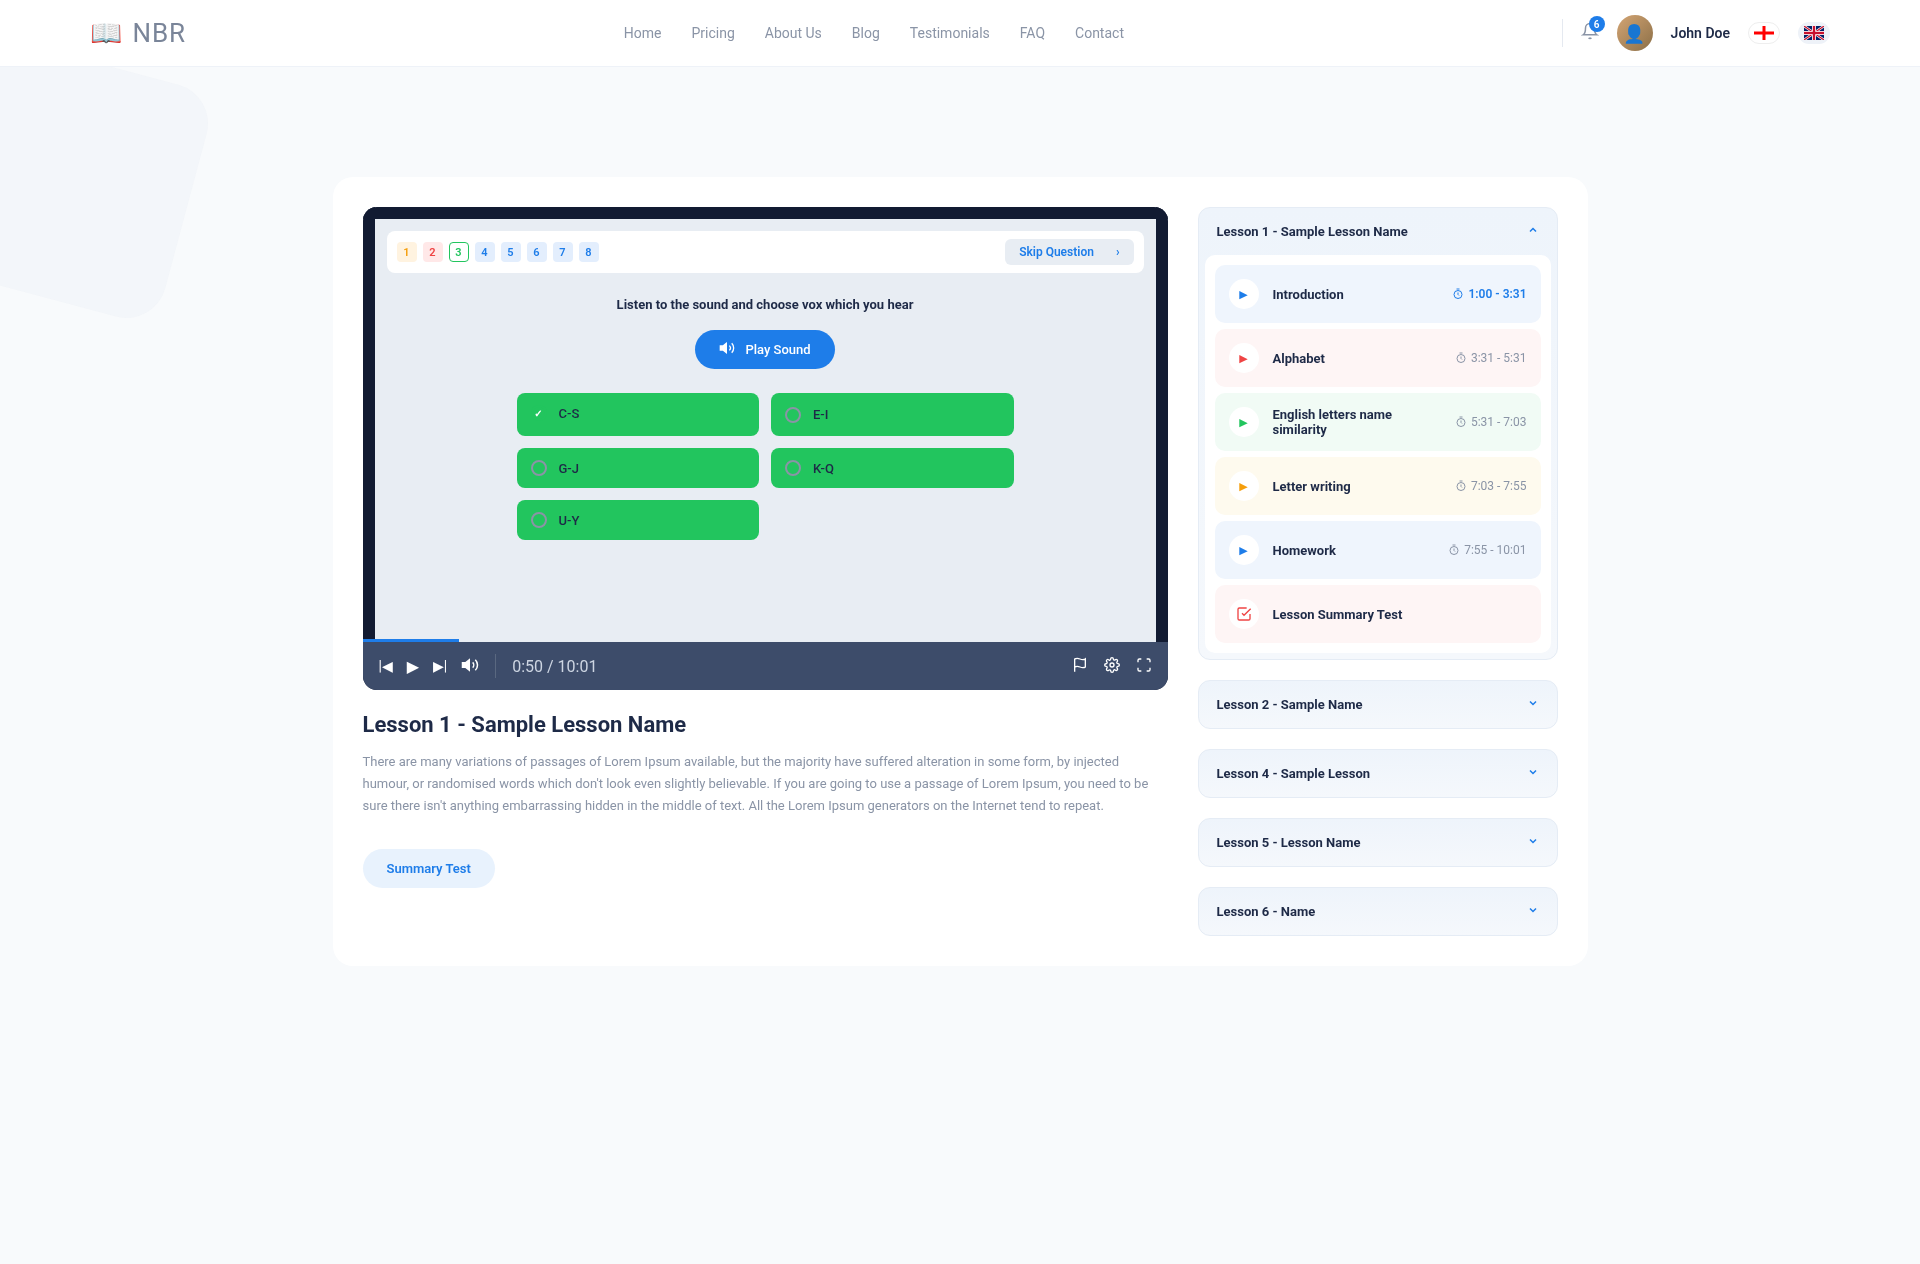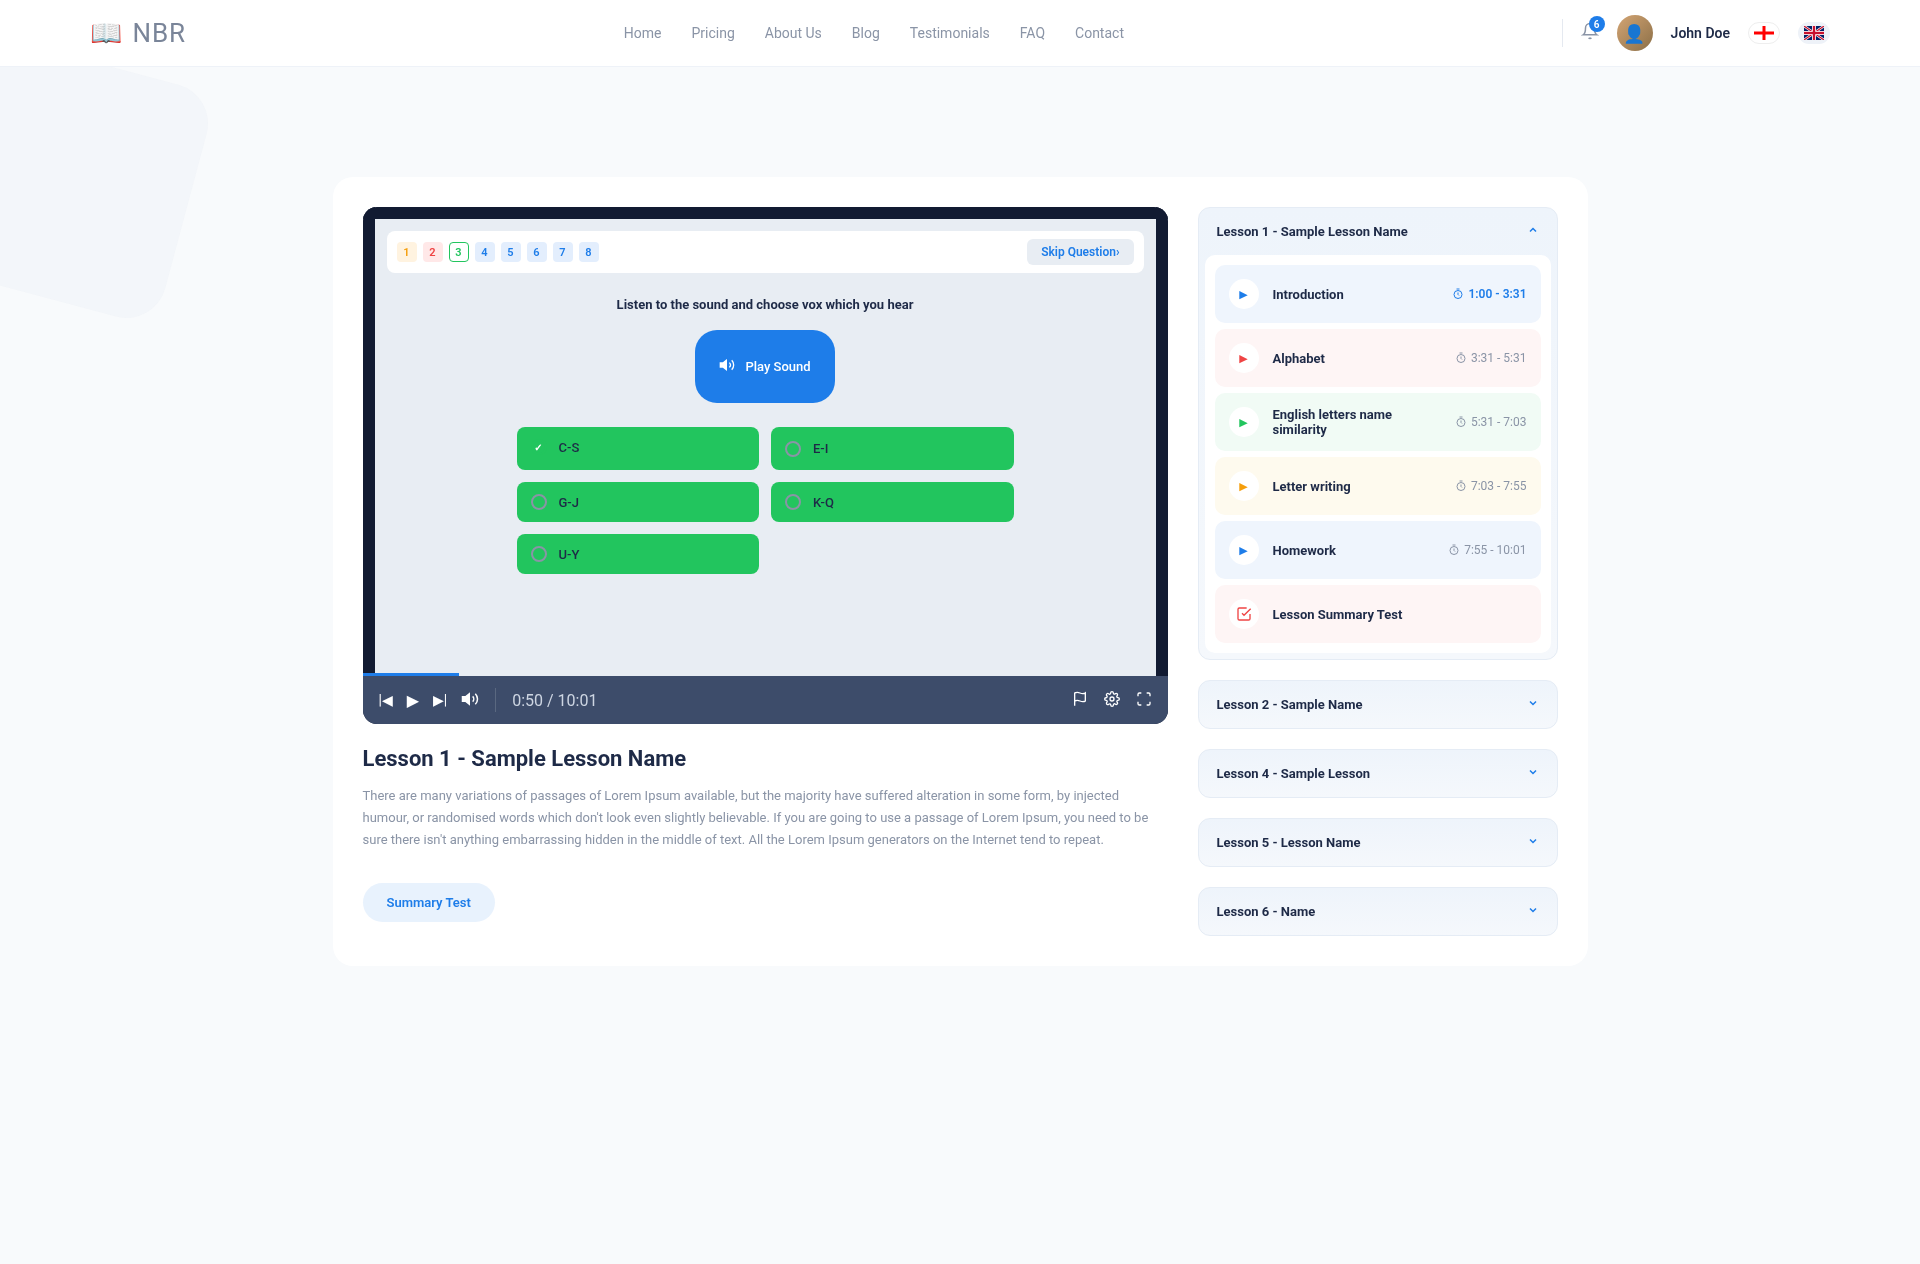--- a/index.html
+++ b/index.html
@@ -27,24 +27,24 @@
 .side-col{width:360px}
 .player{border-radius:14px;overflow:hidden;background:#121b32}
 .player-inner{background:#e8edf3;padding:12px;border:12px solid #121b32;border-bottom:0}
 .quiz-top{background:#fff;border-radius:8px;padding:8px 10px;display:flex;align-items:center;justify-content:space-between}
 .qnums{display:flex;gap:6px}
 .qnum{width:20px;height:20px;border-radius:4px;font-size:11px;font-weight:600;display:flex;align-items:center;justify-content:center}
 .qnum.orange{background:#fff3e0;color:#f59e0b}
 .qnum.red{background:#ffe8e8;color:#ef4444}
 .qnum.green{background:#fff;color:#22c55e;border:1.5px solid #22c55e}
 .qnum.blue{background:#e3eefd;color:#1e7de9}
-.skip{color:#1e7de9;font-size:12px;font-weight:600;display:flex;align-items:center;gap:0;background:#e8edf3;padding:6px 14px;border-radius:6px}
+.skip{color:#1e7de9;font-size:12px;font-weight:600;display:flex;align-items:center;gap:22px;background:#e8edf3;padding:6px 14px;border-radius:6px}
 .question{text-align:center;padding:24px 0 18px;font-size:13px;font-weight:700;color:#1e2a47}
 .play-sound{display:flex;justify-content:center;margin-bottom:24px}
-.play-sound button{background:#1e7de9;color:#fff;border:none;border-radius:22px;padding:27px 24px;font-size:13px;font-weight:500;display:flex;align-items:center;gap:10px;cursor:pointer}
+.play-sound button{background:#1e7de9;color:#fff;border:none;border-radius:22px;padding:10px 24px;font-size:13px;font-weight:500;display:flex;align-items:center;gap:10px;cursor:pointer}
 .options{display:grid;grid-template-columns:1fr 1fr;gap:12px;padding:0 130px 90px}
 .option{background:#22c55e;border-radius:8px;padding:12px 14px;display:flex;align-items:center;gap:12px;cursor:pointer;position:relative}
 .option.selected{border-bottom:3px solid #22c55e}
 .radio{width:16px;height:16px;border:2px solid #8a94a6;border-radius:50%}
 .option.selected .radio{background:#22c55e;border-color:#22c55e;display:flex;align-items:center;justify-content:center}
 .option.selected .radio::after{content:'✓';color:#fff;font-size:10px;font-weight:700}
 .opt-label{font-size:13px;color:#1e2a47;font-weight:500}
 .controls{background:#3d4c6a;height:48px;display:flex;align-items:center;padding:0 16px;gap:16px;color:#fff;position:relative}
 .controls::before{content:'';position:absolute;top:-3px;left:0;width:12%;height:3px;background:#1e7de9}
 .ctrl-left{display:flex;gap:14px;align-items:center}

